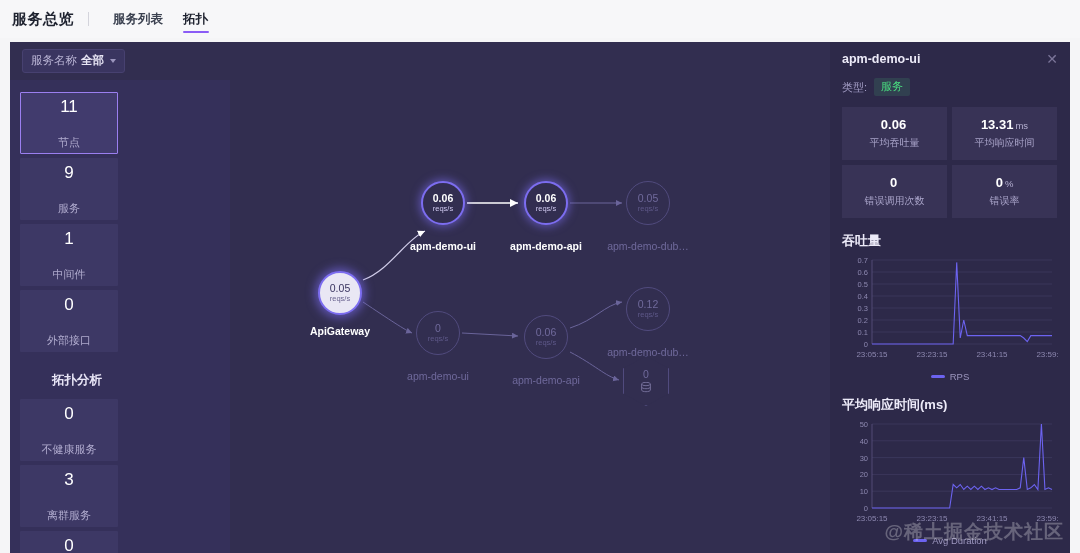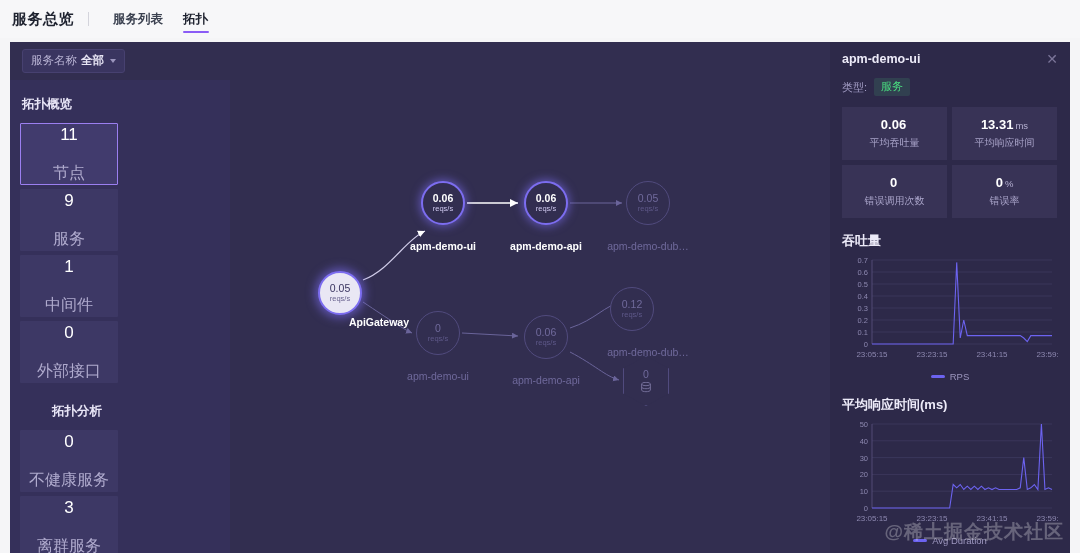--- a/index.html
+++ b/index.html
@@ -65,21 +65,21 @@
     margin: 4px 0 10px 2px;
   }
   .stat-grid { display: flex; flex-wrap: wrap; gap: 4px; flex-direction: column; }
   .stat-card {
     width: 98px; height: 62px; background: #3d3865;
     display: flex; flex-direction: column; align-items: center; justify-content: center;
     cursor: pointer; border: 1px solid transparent; border-radius: 1px;
   }
   .stat-card.selected { border-color: #9b7ff0; background: #413b6d; }
   .stat-num { font-size: 17px; color: #ffffff; font-weight: normal; line-height: 1.25; }
-  .stat-lbl { font-size: 16px; color: #b0abce; margin-top: 18px; }
+  .stat-lbl { font-size: 11px; color: #b0abce; margin-top: 18px; }
   .side-title.second { margin-top: 20px; margin-left: 32px; }
 
   
   .collapse-handle {
     position: absolute; left: 220px; top: 265px;
     width: 14px; height: 34px; background: #3d3865;
     border-radius: 0 2px 2px 0;
     display: flex; align-items: center; justify-content: center;
     color: #a9a3cb; font-size: 10px; cursor: pointer;
   }
@@ -186,21 +186,20 @@
 
     <div class="filterbar">
       <div class="filter-chip">
         <span>服务名称</span>
         <span class="fval">全部</span>
         <span class="caret"></span>
       </div>
     </div>
 
     <div class="sidebar">
-      <div class="side-title">拓扑概览</div>
       <div class="stat-grid">
         <div class="stat-card selected">
           <div class="stat-num">11</div>
           <div class="stat-lbl">节点</div>
         </div>
         <div class="stat-card">
           <div class="stat-num">9</div>
           <div class="stat-lbl">服务</div>
         </div>
         <div class="stat-card">
@@ -257,21 +256,21 @@
 
         <path d="M 340 248 C 365 240, 375 225, 392 222" stroke="#6a649a" stroke-width="1" fill="none" marker-end="url(#ah-dim)"></path>
 
         <path d="M 340 272 C 365 285, 375 296, 389 300" stroke="#6a649a" stroke-width="1" fill="none" marker-end="url(#ah-dim)"></path>
       </svg>
 
       <div class="node root" style="left:88px; top:191px;">
         <span class="nval">0.05</span>
         <span class="nunit">reqs/s</span>
       </div>
-      <div class="node-label bright" style="left:110px; top:236px;margin-left:39px;">ApiGateway</div>
+      <div class="node-label bright" style="left:110px; top:245px;">ApiGateway</div>
 
       <div class="node active" style="left:191px; top:101px;">
         <span class="nval">0.06</span>
         <span class="nunit">reqs/s</span>
       </div>
       <div class="node-label bright" style="left:213px; top:160px;">apm-demo-ui</div>
 
       <div class="node active" style="left:294px; top:101px;">
         <span class="nval">0.06</span>
         <span class="nunit">reqs/s</span>
@@ -289,21 +288,21 @@
         <span class="nunit">reqs/s</span>
       </div>
       <div class="node-label dim" style="left:208px; top:290px;">apm-demo-ui</div>
 
       <div class="node dim" style="left:294px; top:235px;">
         <span class="nval">0.06</span>
         <span class="nunit">reqs/s</span>
       </div>
       <div class="node-label dim" style="left:316px; top:294px;">apm-demo-api</div>
 
-      <div class="node dim" style="left:380px; top:207px;">
+      <div class="node dim" style="left:396px; top:207px;">
         <span class="nval">0.12</span>
         <span class="nunit">reqs/s</span>
       </div>
       <div class="node-label dim" style="left:418px; top:266px;">apm-demo-dub…</div>
 
       <div class="hexnode" style="left:393px; top:276px;">
         <div class="hexshape"></div>
         <span class="hval">0</span>
         <svg class="hico" width="12" height="11" viewBox="0 0 12 11">
           <ellipse cx="6" cy="2" rx="4.4" ry="1.7" fill="none" stroke="#8781ae" stroke-width="1"></ellipse>

